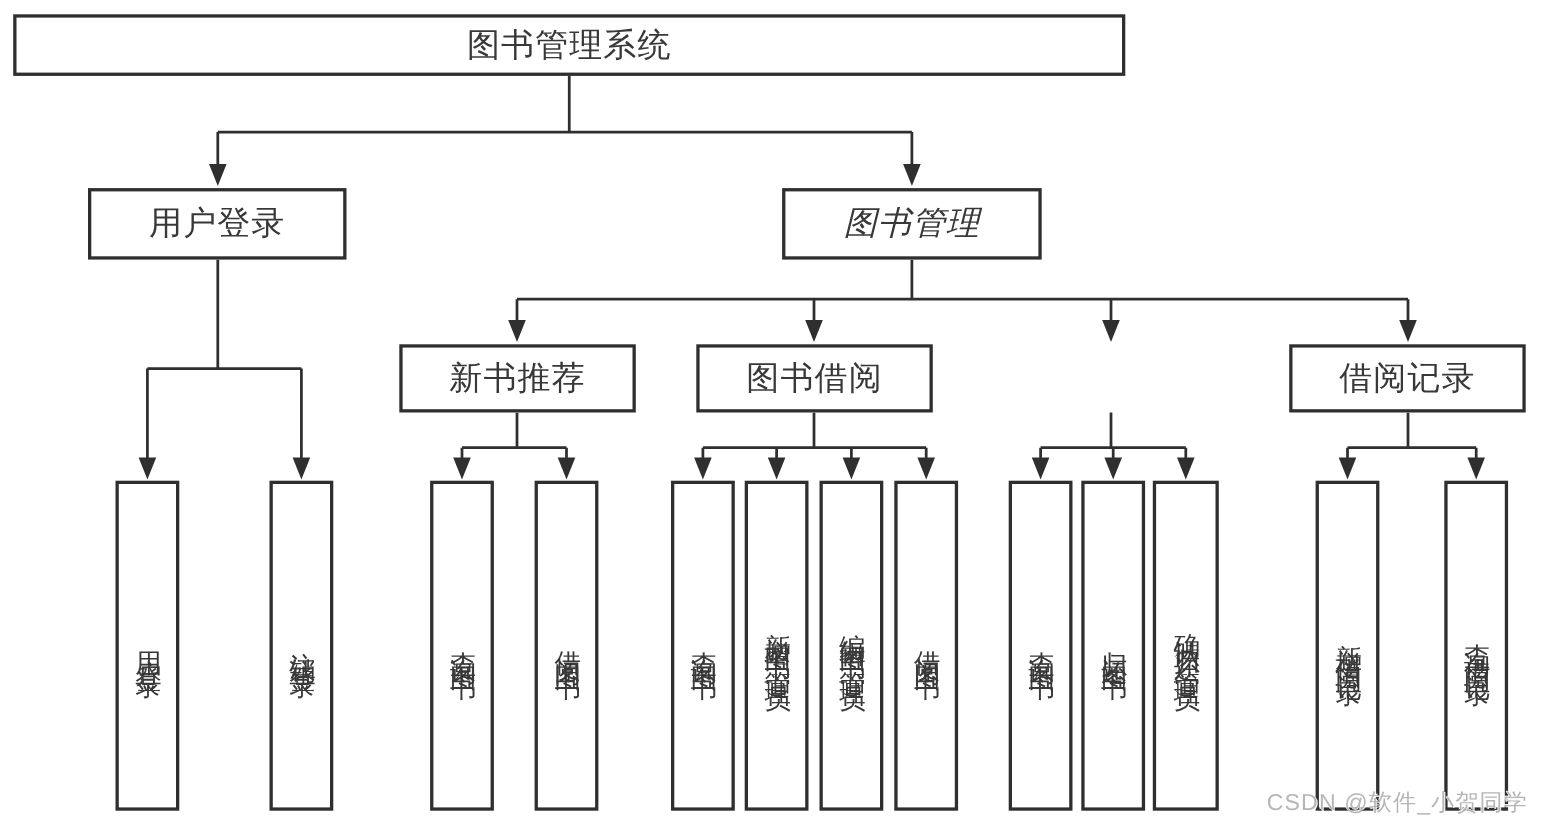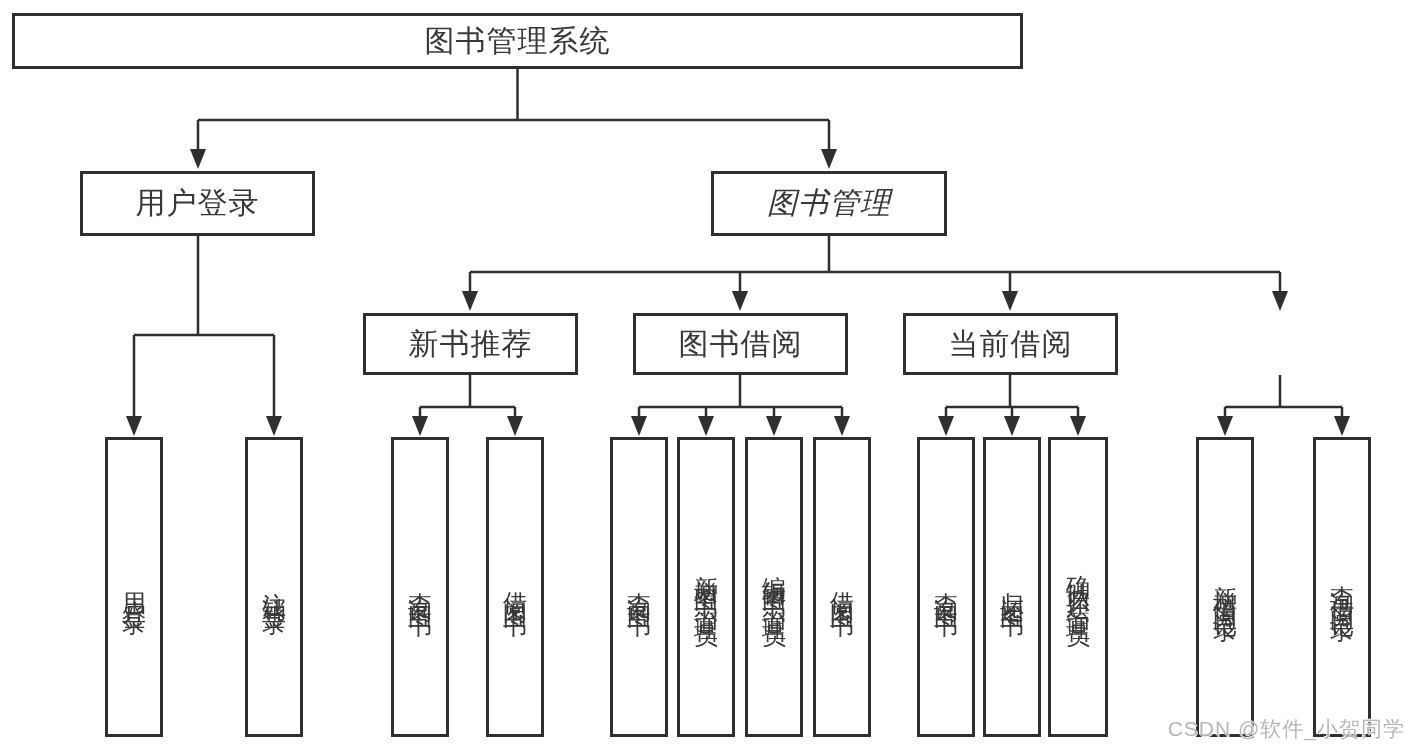--- a/index.html
+++ b/index.html
@@ -29,21 +29,21 @@
     font-size: 24px;
   }
   .leaf .vtext {
     writing-mode: vertical-rl;
     letter-spacing: 7px;
     line-height: 1;
     color: #383838;
   }
   .watermark {
     position: absolute;
-    right: 0;
+    right: 16px;
     bottom: 4px;
     font-size: 21px;
     color: #b6b6b6;
     letter-spacing: 1px;
     text-shadow: 1px 1px 0 rgba(255,255,255,0.9), -1px -1px 0 rgba(255,255,255,0.9);
     white-space: nowrap;
   }
 </style>
 </head>
 <body>
@@ -120,22 +120,22 @@
   <div class="box" style="left:711px; top:171px; width:236px; height:65px;font-style:italic;">
     <span>图书管理</span>
   </div>
 
   <div class="box" style="left:363px; top:313px; width:215px; height:62px;text-align:right;">
     <span>新书推荐</span>
   </div>
   <div class="box" style="left:633px; top:313px; width:215px; height:62px;">
     <span>图书借阅</span>
   </div>
-  <div class="box" style="left:903px; top:313px; width:215px; height:62px;">
-    <span>当前借阅</span>
+  <div class="box" style="left:1172px; top:313px; width:215px; height:62px;">
+    <span>借阅记录</span>
   </div>
 
   <div class="box leaf" style="left:105px; top:437px; width:58px; height:300px;">
     <span class="vtext">用户登录</span>
   </div>
   <div class="box leaf" style="left:245px; top:437px; width:58px; height:300px;">
     <span class="vtext">注销登录</span>
   </div>
 
   <div class="box leaf" style="left:391px; top:437px; width:58px; height:300px;">

